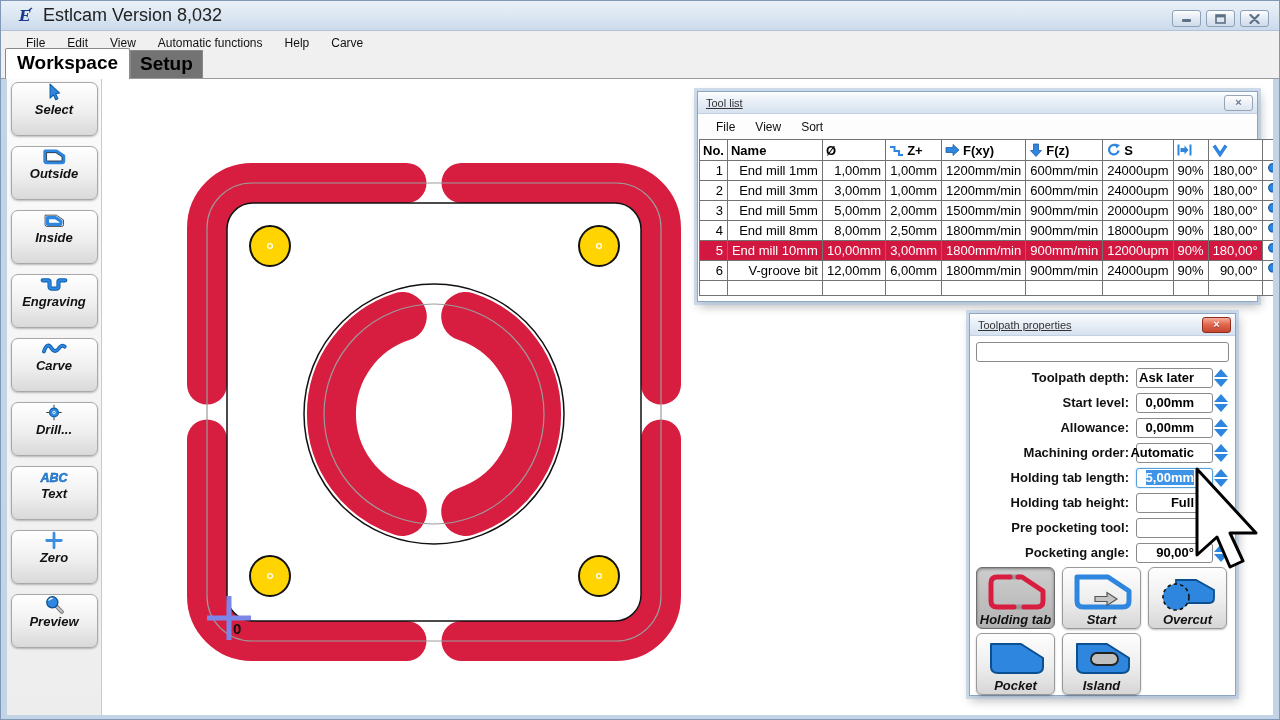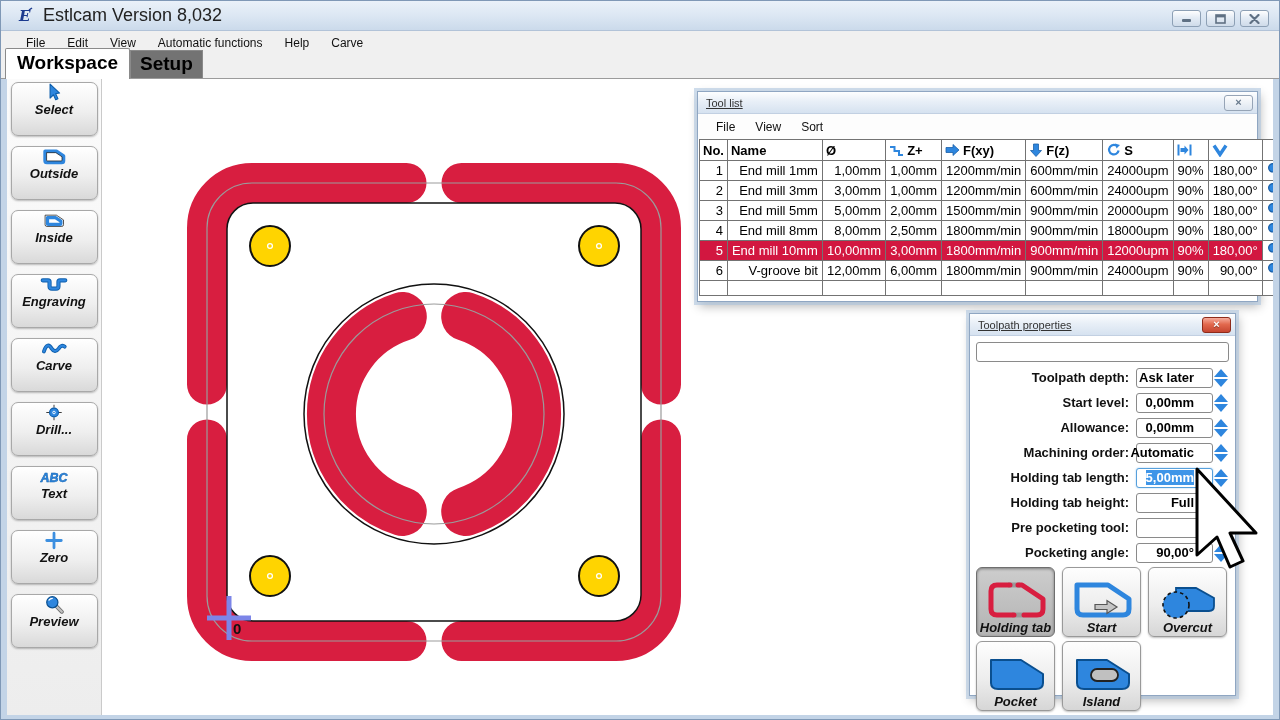--- a/index.html
+++ b/index.html
@@ -72,21 +72,21 @@
     display:flex;align-items:center;justify-content:flex-end;padding:0 18px;font-size:13px;font-weight:bold;}
   .pfield.focus{border-color:#56A0DC;box-shadow:0 0 2px #9CC8EE;}
   .pfield .val{white-space:nowrap;}
   .pfield .val.sel{background:var(--selection_blue);color:#FFF;}
   .spin{width:16px;height:20px;display:flex;flex-direction:column;align-items:center;justify-content:center;gap:2px;cursor:pointer;}
   .spin .up{width:0;height:0;border-left:7px solid transparent;border-right:7px solid transparent;border-bottom:8px solid var(--icon_blue);}
   .spin .dn{width:0;height:0;border-left:7px solid transparent;border-right:7px solid transparent;border-top:8px solid var(--icon_blue);}
   .drop{width:16px;height:20px;display:flex;align-items:center;justify-content:center;cursor:pointer;}
   .drop .dn{width:0;height:0;border-left:8px solid transparent;border-right:8px solid transparent;border-top:10px solid var(--icon_blue);}
   .pbtn-grid{display:flex;flex-wrap:wrap;gap:4px 7px;margin-top:2px;}
-  .pbtn{width:79px;height:70px;border:1px solid #999;border-radius:6px;
+  .pbtn{width:79px;height:62px;border:1px solid #999;border-radius:6px;
     background:linear-gradient(#FEFEFE,#EDEDED 55%,#D6D6D6);box-shadow:0 1px 2px rgba(0,0,0,.25);
     display:flex;flex-direction:column;align-items:center;justify-content:flex-end;padding-bottom:1px;cursor:pointer;}
   .pbtn.active{background:linear-gradient(#CDCDCD,#B3B3B3);border-color:#6F6F6F;box-shadow:inset 0 1px 3px rgba(0,0,0,.4);}
   .pbtn .lbl{font-size:13px;font-weight:bold;font-style:italic;color:#111;line-height:15px;}
 </style>
 </head>
 <body>
 
 <div class="window">
 

